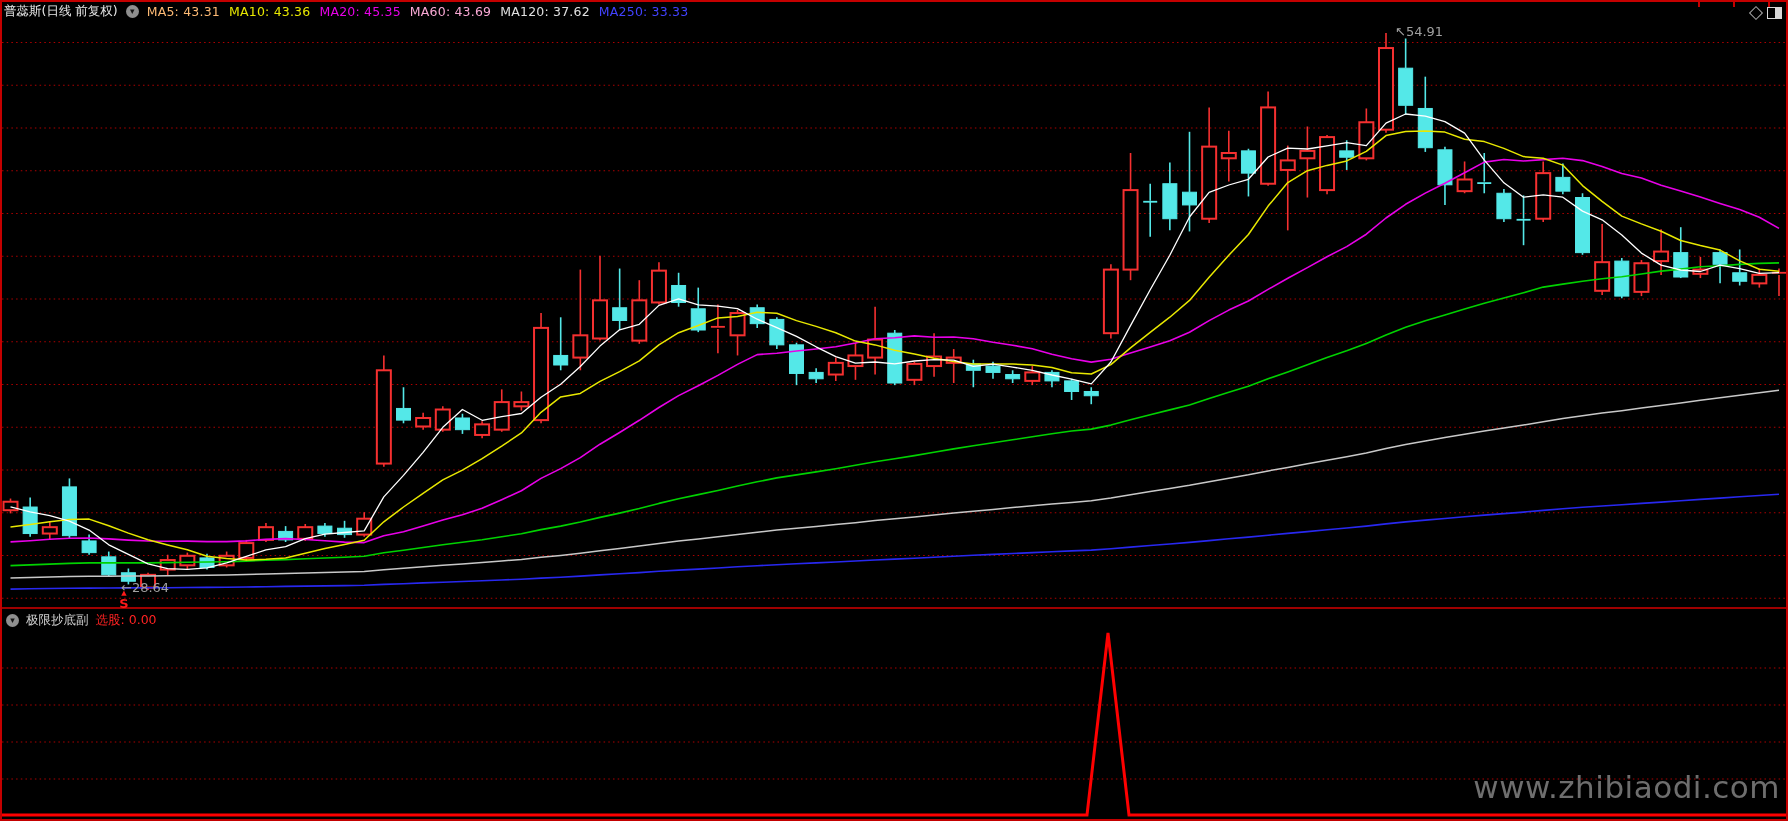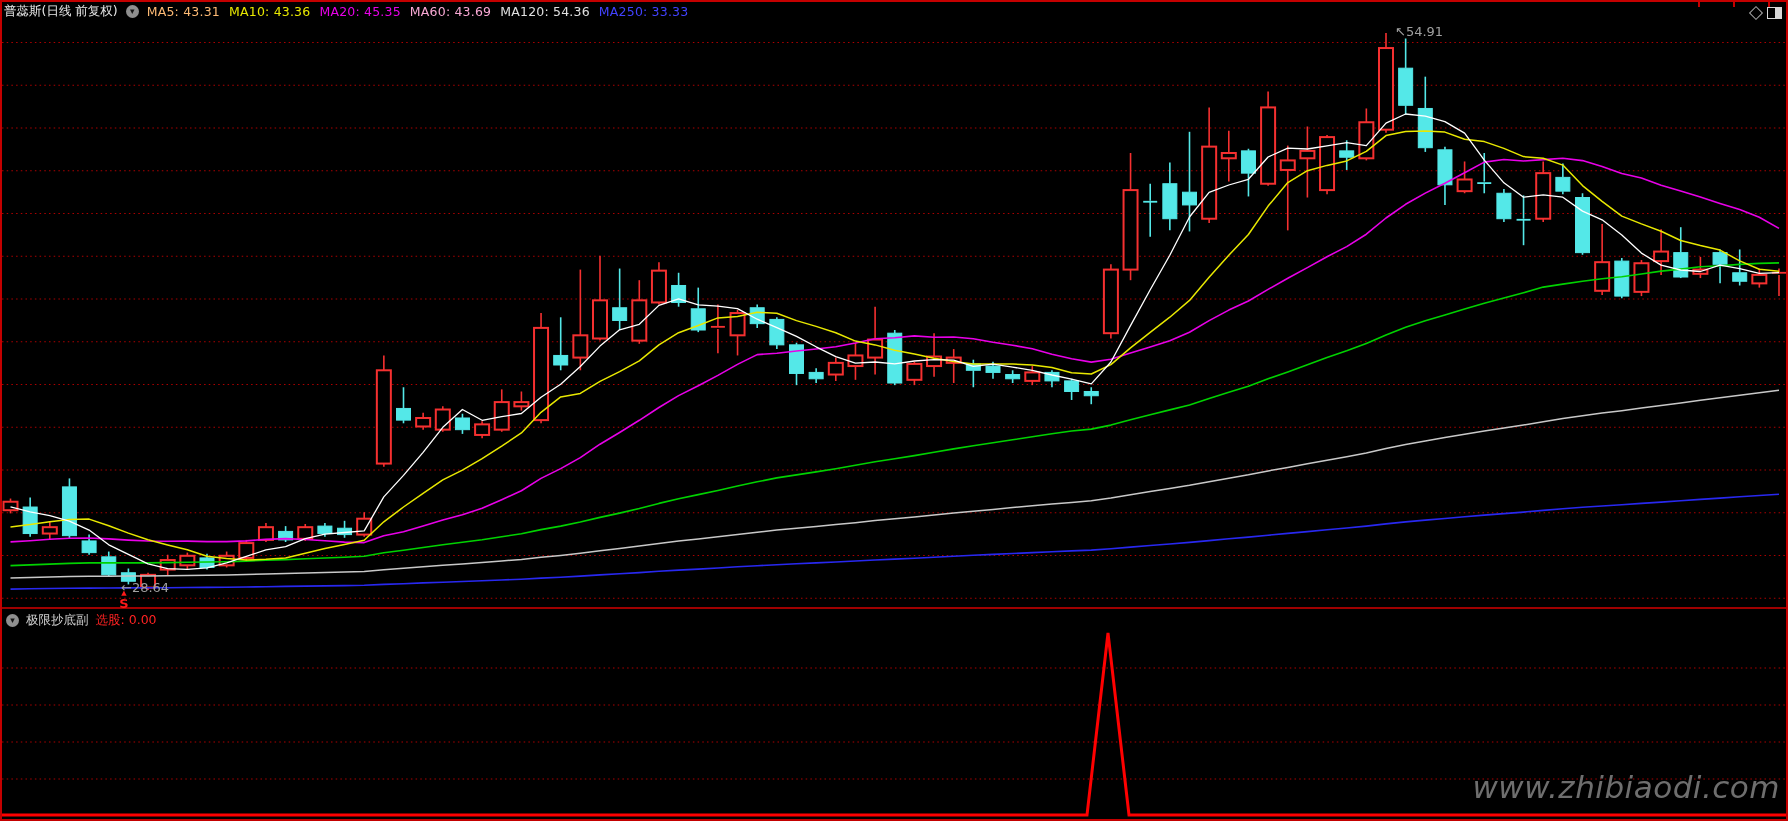--- a/index.html
+++ b/index.html
@@ -39,40 +39,40 @@
 
   .annot{position:absolute;color:#a0a0a0;font-size:13px;z-index:15;white-space:nowrap;}
   #low-annotation{left:121px;top:580px;}
   #high-annotation{left:1395px;top:24px;}
 
   #sell-marker{position:absolute;left:114px;top:590px;width:20px;text-align:center;
                color:#ff1a1a;line-height:1;z-index:15;}
   #sell-marker .sig-arrow{font-size:7px;}
   #sell-marker .sig-letter{font-size:13px;font-weight:bold;}
 
-  #watermark{position:absolute;right:8px;top:769px;font-size:31px;font-style:italic;
+  #watermark{position:absolute;right:8px;top:769px;font-size:31px;
              color:#6e6e6e;letter-spacing:0.5px;z-index:18;}
 </style>
 </head>
 <body>
 
 <div id="border-top" class="border"></div>
 <div id="border-bottom" class="border"></div>
 <div id="border-left" class="border"></div>
 <div id="border-right" class="border"></div>
 
 <div class="titlebar">
   <span class="stock-label">普蕊斯(日线 前复权)</span>
   <span class="circle-btn">▾</span>
   <span id="ma-legend" style="display:flex;gap:9px;">
       <span class="legend-item" style="color: #fdba74;">MA5: 43.31</span>
       <span class="legend-item" style="color: rgb(232, 232, 0); text-align: center;">MA10: 43.36</span>
       <span class="legend-item" style="color: rgb(232, 0, 232);">MA20: 45.35</span>
       <span class="legend-item" style="color: #f9a8d4;">MA60: 43.69</span>
-      <span class="legend-item" style="color: rgb(224, 224, 224);">MA120: 54.36</span>
+      <span class="legend-item" style="color: rgb(224, 224, 224);">MA120: 37.62</span>
       <span class="legend-item" style="color: rgb(66, 66, 255);">MA250: 33.33</span>
     </span>
 </div>
 
 <div id="tick-1" class="corner tick"></div>
 <div id="tick-2" class="corner tick"></div>
 <div id="tick-3" class="corner tick"></div>
 <div id="diamond-icon" class="corner"></div>
 <div id="split-icon" class="corner"></div>
 

